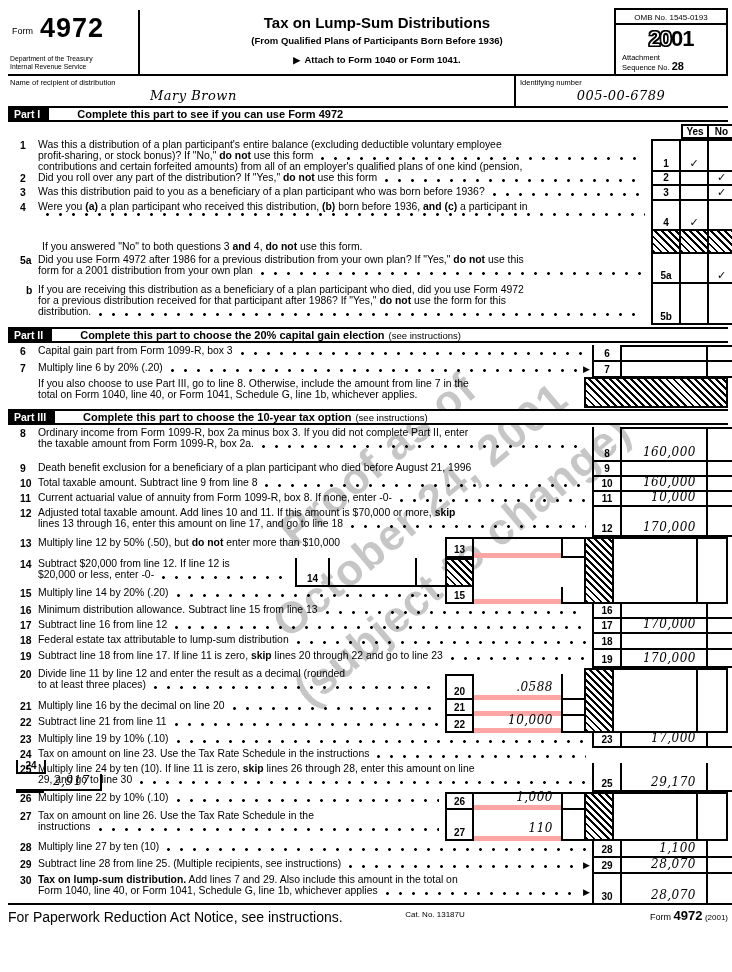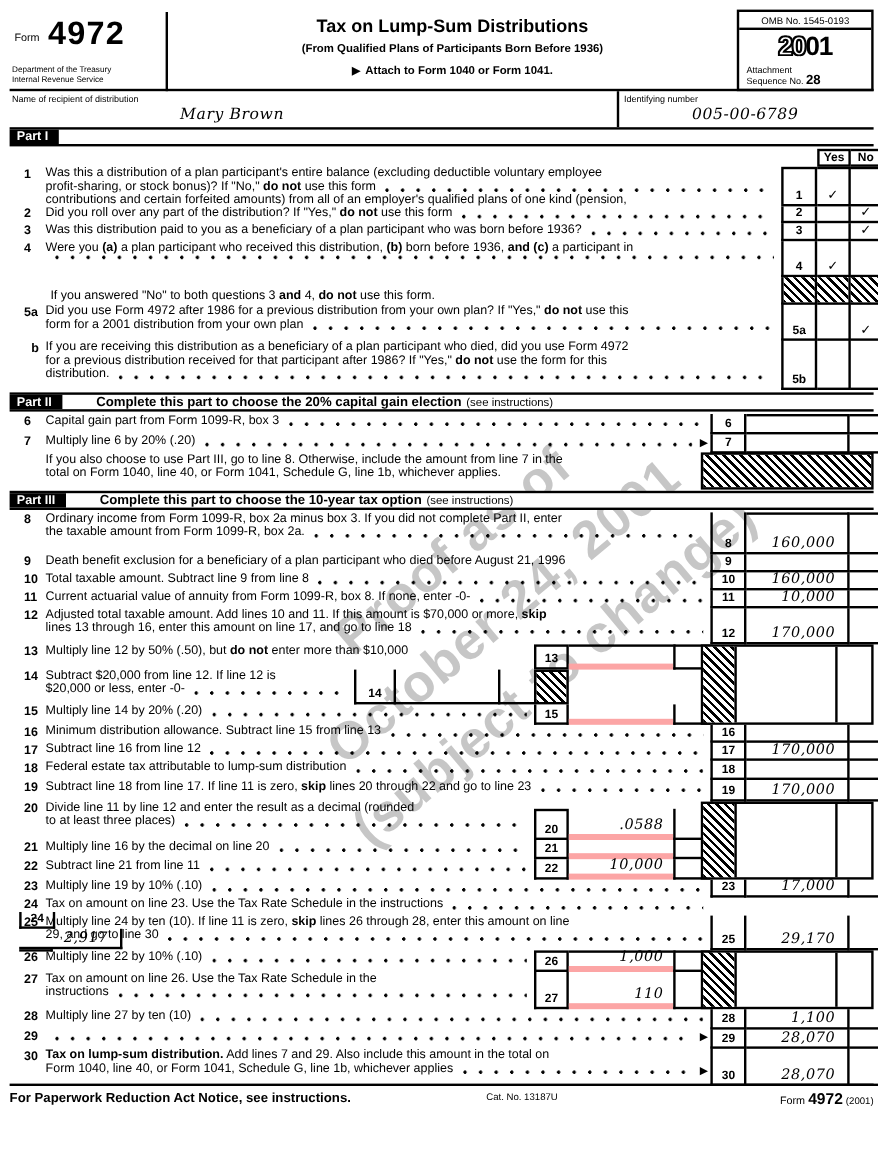--- a/index.html
+++ b/index.html
@@ -80,20 +80,21 @@
   <div class="abs z1" style="left:8px;top:74px;width:720px;height:2px;background:#000;"></div>
 
   <div class="abs z1" style="left:10px;top:78px;font-size:7.5px;">Name of recipient of distribution</div>
   <div class="abs z1 val" style="left:150px;top:88px;font-size:13px;">Mary Brown</div>
   <div class="abs z1" style="left:514px;top:76px;width:2px;height:30px;background:#000;"></div>
   <div class="abs z1" style="left:520px;top:78px;font-size:7.5px;">Identifying number</div>
   <div class="abs z1 val" style="left:514px;top:88px;width:214px;text-align:center;font-size:13px;">005-00-6789</div>
 
   <div class="band" style="top:106px;">
     <div class="bandlabel">Part I</div>
+    <div class="bandtitle">Complete this part to see if you can use Form 4972</div>
   </div>
 
   <div class="frow z1" style="top:124px;height:15px;width:720px;">
     <div style="width:665px;flex:none;"></div>
     <div style="width:28px;flex:none;border:2px solid #000;display:flex;align-items:center;justify-content:center;font-weight:bold;font-size:10px;box-sizing:border-box;">Yes</div>
     <div style="width:27px;flex:none;border:2px solid #000;border-left:none;display:flex;align-items:center;justify-content:center;font-weight:bold;font-size:10px;box-sizing:border-box;">No</div>
   </div>
 
   <div class="frow z1" style="top:139px;height:33px;width:720px;">
     <div class="p1txt">
@@ -726,20 +727,21 @@
         <span class="val">1,100</span>
       </div>
     <div class="ccell"></div>
   </div>
 
   <div class="frow z1" style="top:858px;height:16px;width:720px;">
     <div class="p3txt">
       <span class="qno">29</span>
       <div class="qlines">
           <div class="tline">
+            <span data-segments="l.l29.text"><span>Subtract line 28 from line 25. (Multiple recipients, see instructions)</span></span>
             <span class="dots"></span>
             <span class="arr">▶</span>
           </div>
         </div>
     </div>
     <div class="ncell">29</div>
     <div class="acell">
         <span class="val">28,070</span>
       </div>
     <div class="ccell"></div>
@@ -761,21 +763,21 @@
       </div>
     </div>
     <div class="ncell">30</div>
     <div class="acell">
         <span class="val">28,070</span>
       </div>
     <div class="ccell"></div>
   </div>
 
   <div class="abs z1" style="left:8px;top:903px;width:720px;height:2px;background:#000;"></div>
-  <div class="abs z1" style="left:8px;top:909px;font-size:11px;font-weight:bold;">For Paperwork Reduction Act Notice, see instructions.</div>
+  <div class="abs z1" style="left:8px;top:909px;font-size:14px;font-weight:normal;">For Paperwork Reduction Act Notice, see instructions.</div>
   <div class="abs z1" style="left:300px;top:910px;width:270px;text-align:center;font-size:8px;">Cat. No. 13187U</div>
   <div class="abs z1" style="right:4px;top:908px;font-size:9px;">
     <span>Form</span>
     <span style="font-size:13px;font-weight:bold;">4972</span>
     <span style="font-size:8px;">(2001)</span>
   </div>
 
 </div>
 
 </body></html>

